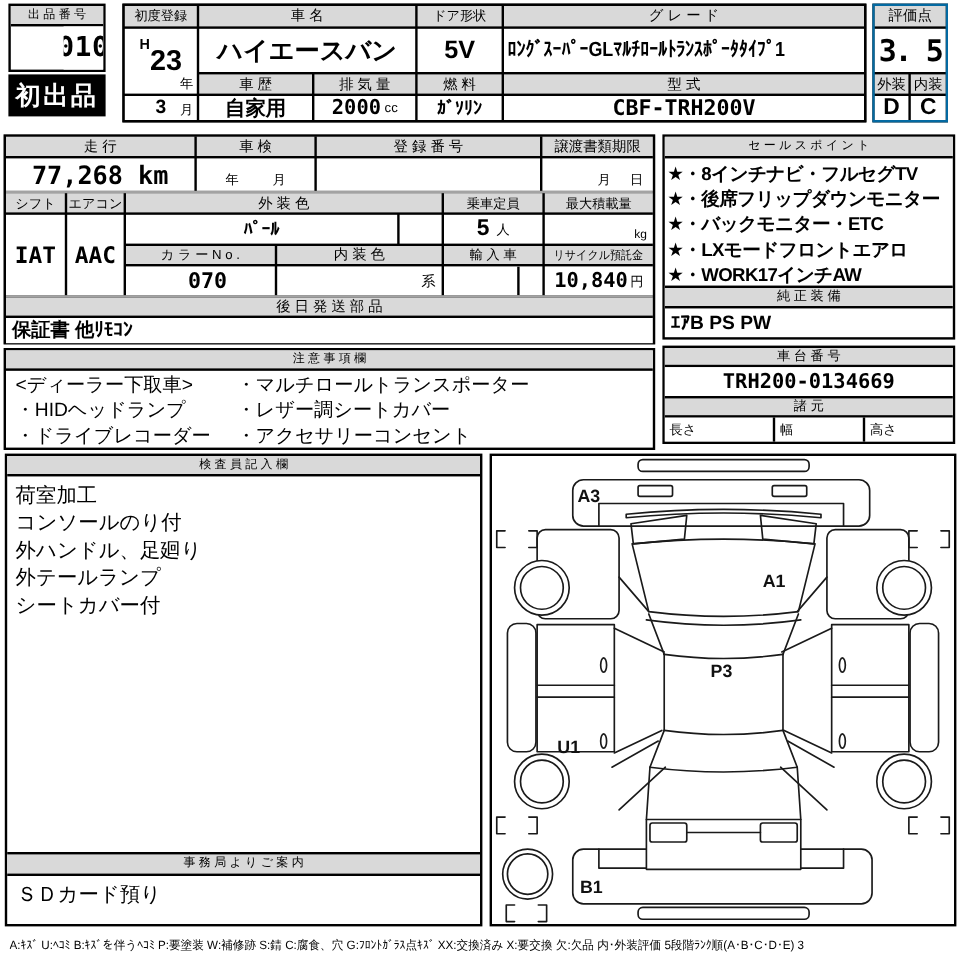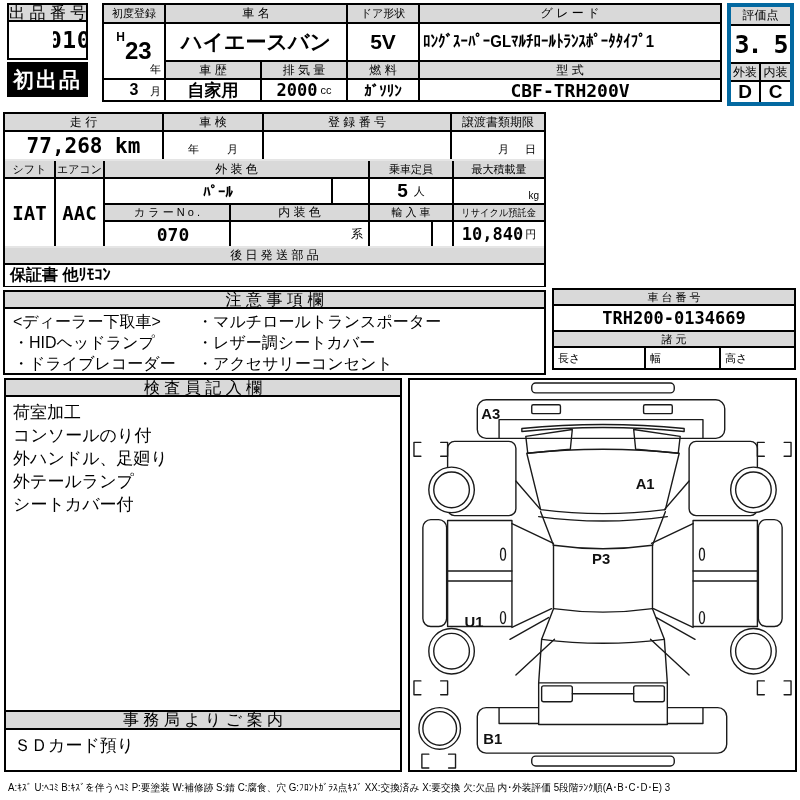--- a/index.html
+++ b/index.html
@@ -4,21 +4,21 @@
 <style>
   html,body{margin:0;padding:0;background:#fff;}
   #sheet{position:relative;width:800px;height:800px;background:#fff;
     font-family:"Liberation Sans","DejaVu Sans",sans-serif;color:#000;}
   .box{position:absolute;border:2px solid #000;background:#fff;box-sizing:border-box;}
   .g{display:grid;background:#000;gap:2px;box-sizing:border-box;}
   .c{background:#fff;display:flex;align-items:center;justify-content:center;overflow:hidden;white-space:nowrap;}
   .h{background:#d9d9d9;display:flex;align-items:center;justify-content:center;font-size:12px;white-space:nowrap;overflow:hidden;}
   .b{font-weight:bold;}
   .mono{font-family:"DejaVu Sans Mono","Liberation Mono",monospace;font-weight:bold;}
-  .hdrbar{background:#d9d9d9;border-bottom:2px solid #000;text-align:center;font-size:16px;line-height:15px;white-space:nowrap;overflow:hidden;}
+  .hdrbar{background:#d9d9d9;border-bottom:2px solid #000;text-align:center;font-size:10px;line-height:15px;white-space:nowrap;overflow:hidden;}
   .vflex{display:flex;flex-direction:column;}
   svg text{font-family:"Liberation Sans","DejaVu Sans",sans-serif;font-weight:bold;font-size:15px;fill:#111;}
 </style>
 </head>
 <body>
 
 <div id="sheet">
 
   <div class="box vflex" style="left:7px;top:3px;width:81px;height:57px;">
     <div class="hdrbar">出 品 番 号</div>
@@ -52,30 +52,30 @@
     <div class="h" style="grid-column:4;grid-row:3;">燃 料</div>
     <div class="c b" style="grid-column:4;grid-row:4;font-size:15px;">ｶﾞｿﾘﾝ</div>
     <div class="h" style="grid-column:5;grid-row:1;">グ レ ー ド</div>
     <div class="c b" style="grid-column:5;grid-row:2;font-size:17px;justify-content:flex-start;padding-left:3px;">
         <span style="transform:scaleX(0.88);transform-origin:left center;">ﾛﾝｸﾞｽｰﾊﾟｰGLﾏﾙﾁﾛｰﾙﾄﾗﾝｽﾎﾟｰﾀﾀｲﾌﾟ1</span>
       </div>
     <div class="h" style="grid-column:5;grid-row:3;">型 式</div>
     <div class="c mono" style="grid-column:5;grid-row:4;font-size:18px;">CBF-TRH200V</div>
   </div>
 
-  <div class="g" style="position:absolute;left:727px;top:3px;border:4px solid #0369a1;grid-template-columns:28px 29px;grid-template-rows:17px 36px 16px 20px;">
+  <div class="g" style="position:absolute;left:727px;top:3px;border:2px solid #0369a1;grid-template-columns:28px 29px;grid-template-rows:17px 36px 16px 20px;">
     <div class="h" style="grid-column:1/3;grid-row:1;">評価点</div>
     <div class="c mono" style="grid-column:1/3;grid-row:2;font-size:25px;letter-spacing:-2px;">3. 5</div>
     <div class="h" style="grid-column:1;grid-row:3;">外装</div>
     <div class="h" style="grid-column:2;grid-row:3;">内装</div>
     <div class="c b" style="grid-column:1;grid-row:4;font-size:19px;">D</div>
     <div class="c b" style="grid-column:2;grid-row:4;font-size:19px;">C</div>
   </div>
 
-  <div class="box vflex" style="left:3px;top:112px;width:543px;height:175px;border:2px solid #000;background:#e5e5e5;gap:2px;">
+  <div class="box vflex" style="left:3px;top:112px;width:543px;height:175px;border:2px solid #000;background:#a3a3a3;gap:2px;">
     <div class="g" style="grid-template-columns:157px 98px 186px 1fr;grid-template-rows:16px 27px;">
       <div class="h">走 行</div>
       <div class="h">車 検</div>
       <div class="h">登 録 番 号</div>
       <div class="h">譲渡書類期限</div>
       <div class="c mono" style="font-size:21px;">77,268 km</div>
       <div class="c" style="align-items:flex-end;gap:28px;font-size:11px;padding-bottom:2px;">
         <span>年</span>
           <span>月</span>
       </div>
@@ -119,20 +119,32 @@
         <span class="mono" style="font-size:17px;">10,840</span>
         <span style="font-size:11px;">円</span>
       </div>
     </div>
     <div class="g" style="grid-template-columns:1fr;grid-template-rows:15px 1fr;">
       <div class="h">後 日 発 送 部 品</div>
       <div class="c b" style="justify-content:flex-start;padding-left:5px;font-size:16px;">保証書 他ﾘﾓｺﾝ</div>
     </div>
   </div>
 
+  <div class="box vflex" style="left:552px;top:112px;width:244px;height:171px;">
+    <div class="hdrbar" style="height:16px;line-height:16px;">セ ー ル ス ポ イ ン ト</div>
+    <div style="flex:1;padding:3px 2px;font-weight:bold;font-size:15.5px;letter-spacing:-0.5px;line-height:21px;white-space:nowrap;overflow:hidden;">
+      <div>★・8インチナビ・フルセグTV</div>
+      <div>★・後席フリップダウンモニター</div>
+      <div>★・バックモニター・ETC</div>
+      <div>★・LXモードフロントエアロ</div>
+      <div>★・WORK17インチAW</div>
+    </div>
+    <div class="hdrbar" style="height:15px;line-height:15px;border-top:2px solid #000;font-size:11px;">純 正 装 備</div>
+    <div style="height:24px;display:flex;align-items:center;padding-left:5px;font-weight:bold;font-size:16px;">ｴｱB PS PW</div>
+  </div>
 
   <div class="box vflex" style="left:552px;top:288px;width:244px;height:82px;">
     <div class="hdrbar" style="height:14px;line-height:14px;font-size:11px;">車 台 番 号</div>
     <div class="c mono" style="height:24px;font-size:17px;">TRH200-0134669</div>
     <div class="hdrbar" style="height:14px;line-height:14px;border-top:2px solid #000;font-size:11px;">諸 元</div>
     <div class="g" style="flex:1;grid-template-columns:90px 73px 1fr;">
       <div class="c" style="justify-content:flex-start;padding-left:4px;font-size:11px;">長さ</div>
       <div class="c" style="justify-content:flex-start;padding-left:4px;font-size:11px;">幅</div>
       <div class="c" style="justify-content:flex-start;padding-left:4px;font-size:11px;">高さ</div>
     </div>

